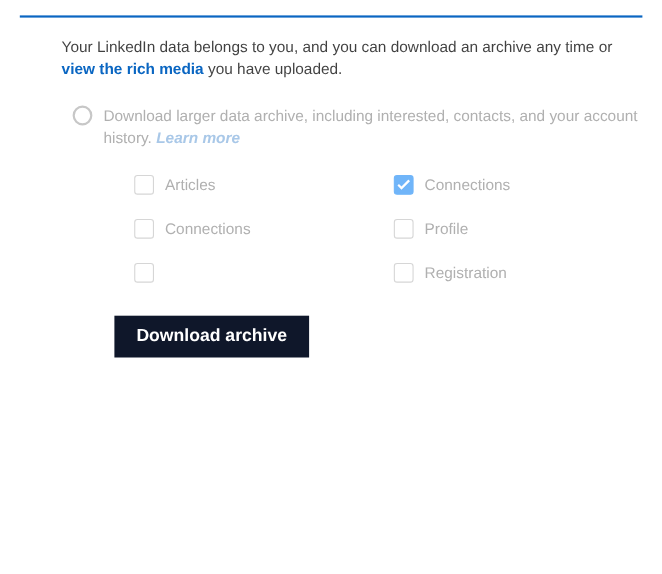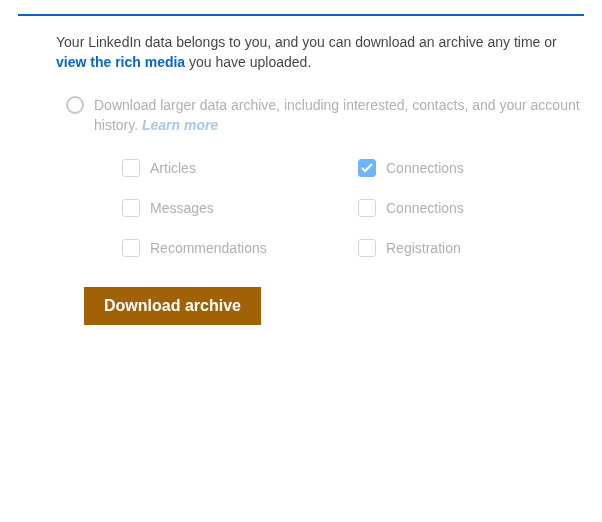--- a/index.html
+++ b/index.html
@@ -110,22 +110,22 @@
       background: #70b5f9;
       border-color: #70b5f9;
     }
     .chk.checked svg { display: block; }
     .chk svg { display: none; }
     .chk-label {
       color: #b0b0b0;
       font-size: 14px;
     }
     .btn-primary {
-      margin-left: 28px;
-      background: #a16207;
+      margin-left: 48px;
+      background: #0f172a;
       color: #fff;
       border: none;
       font-size: 16px;
       font-weight: 600;
       padding: 10px 20px;
       cursor: pointer;
     }
   </style>
 </head>
 <body>
@@ -157,29 +157,28 @@
       <label class="check-item">
         <span class="chk checked">
             <svg width="12" height="10" viewBox="0 0 12 10">
               <path d="M1 5 L4 8 L11 1" stroke="#fff" stroke-width="2" fill="none"></path>
             </svg>
           </span>
         <span class="chk-label">Connections</span>
       </label>
       <label class="check-item">
         <span class="chk"></span>
-        <span class="chk-label">Messages</span>
-      </label>
-      <label class="check-item">
-        <span class="chk"></span>
         <span class="chk-label">Connections</span>
       </label>
       <label class="check-item">
         <span class="chk"></span>
-        <span class="chk-label">Recommendations</span>
+        <span class="chk-label">Profile</span>
+      </label>
+      <label class="check-item">
+        <span class="chk"></span>
       </label>
       <label class="check-item">
         <span class="chk"></span>
         <span class="chk-label">Registration</span>
       </label>
     </div>
 
     <button class="btn-primary">Download archive</button>
   </div>
 </div>

